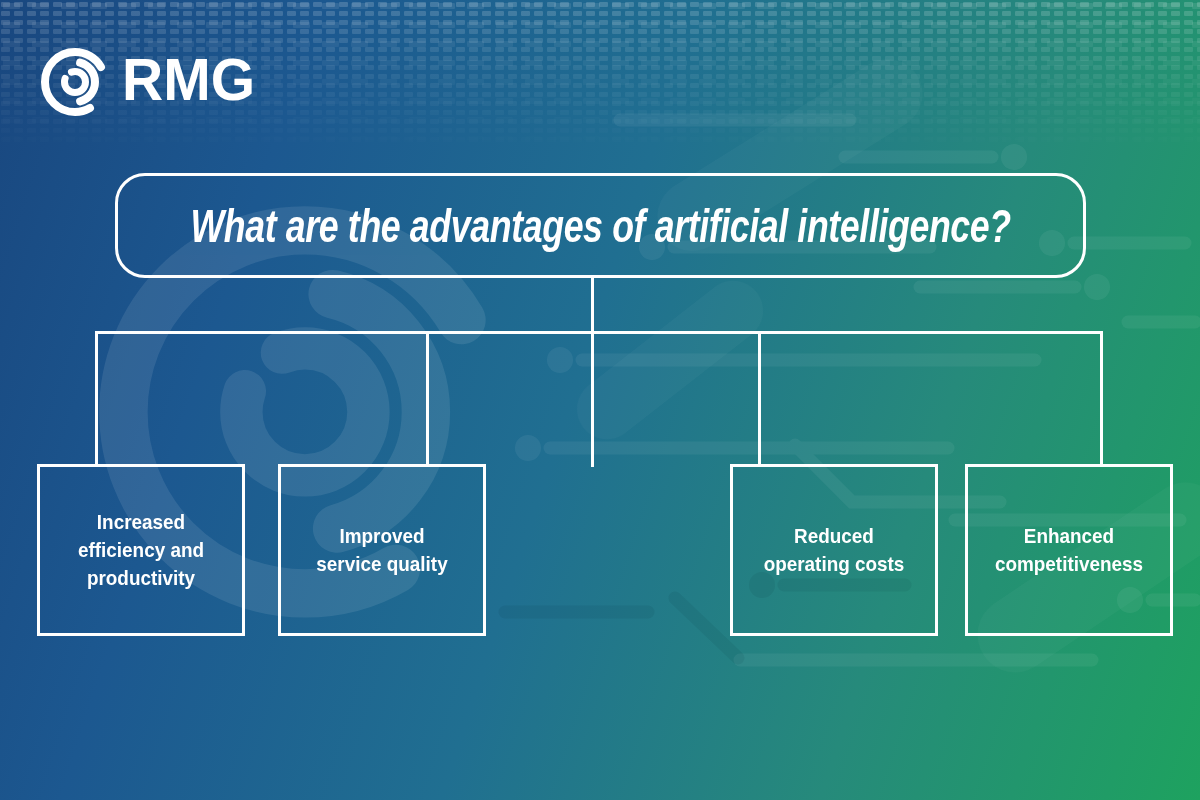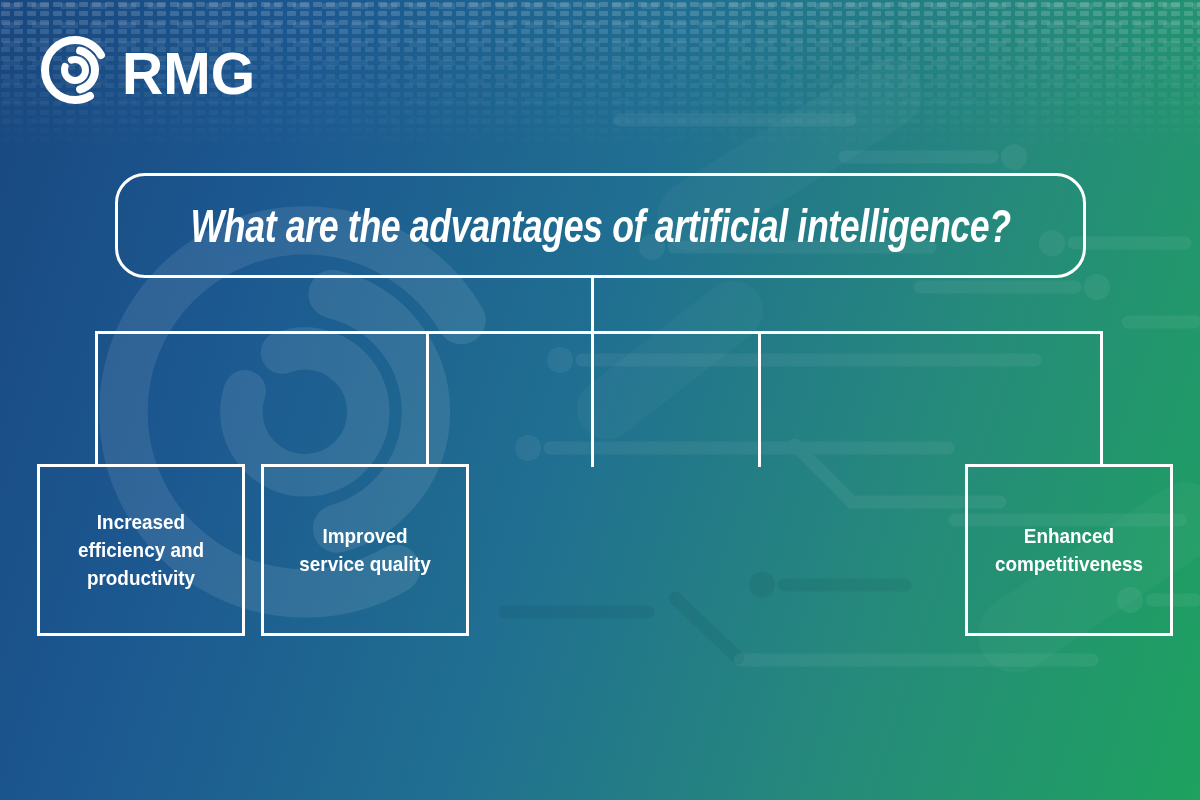--- a/index.html
+++ b/index.html
@@ -4,21 +4,21 @@
 <style>
   * { margin:0; padding:0; box-sizing:border-box; }
   body { background:#222; font-family:"Liberation Sans","DejaVu Sans",sans-serif; }
   .canvas{
     position:relative; width:1200px; height:800px; overflow:hidden;
     background:linear-gradient(108deg,#19477f 0%,#1c5890 22%,#206f91 48%,#268a7b 74%,#1ea25f 100%);
   }
   svg.decor{ position:absolute; left:0; top:0; width:1200px; height:800px; pointer-events:none; }
 
   
-  .logo{ position:absolute; left:37px; top:28px; display:flex; align-items:flex-end; height:80px; }
+  .logo{ position:absolute; left:37px; top:39px; display:flex; align-items:center; height:80px; }
   .logo-icon{ width:76px; height:76px; margin-top:6px; }
   .logo-text{ color:#fff; font-size:60px; font-weight:700; letter-spacing:0px; margin-left:9px;
               transform:scaleX(0.95); transform-origin:left center; }
 
   
   .title-box{
     position:absolute; left:115px; top:173px; width:971px; height:105px;
     border:3px solid #fff; border-radius:30px;
     display:flex; align-items:center; justify-content:center;font-style:italic;
   }
@@ -36,21 +36,21 @@
   .ln-d3   { left:591px;  top:331px; width:3px;    height:136px; }
   .ln-d4   { left:758px;  top:331px; width:3px;    height:136px; }
   .ln-d5   { left:1100px; top:331px; width:3px;    height:136px; }
 
   
   .node{
     position:absolute; top:464px; width:208px; height:172px;
     border:3px solid #fff;
     display:flex; align-items:center; justify-content:center;
   }
-  .node.b1{ left:37px; } .node.b2{ left:261px; } .node.b3{ left:496px; }
+  .node.b1{ left:37px; } .node.b2{ left:278px; } .node.b3{ left:496px; }
   .node.b4{ left:730px; } .node.b5{ left:965px; }
   .node-text{ transform:scaleX(0.9); transform-origin:center center; text-align:center; width:100%; }
   .node-line{ display:block; color:#fff; font-size:21px; font-weight:700; line-height:28px; white-space:nowrap; }
   .node-line:empty{ display:none; }
 </style>
 </head>
 <body>
 
 <div class="canvas">
 
@@ -147,20 +147,27 @@
       <span class="node-line">productivity</span>
     </div>
   </div>
   <div class="node b2">
     <div class="node-text">
       <span class="node-line">Improved</span>
       <span class="node-line">service quality</span>
 
     </div>
   </div>
+  <div class="node b4">
+    <div class="node-text">
+      <span class="node-line">Reduced</span>
+      <span class="node-line">operating costs</span>
+
+    </div>
+  </div>
   <div class="node b5">
     <div class="node-text">
       <span class="node-line">Enhanced</span>
       <span class="node-line">competitiveness</span>
 
     </div>
   </div>
 
 </div>
 

